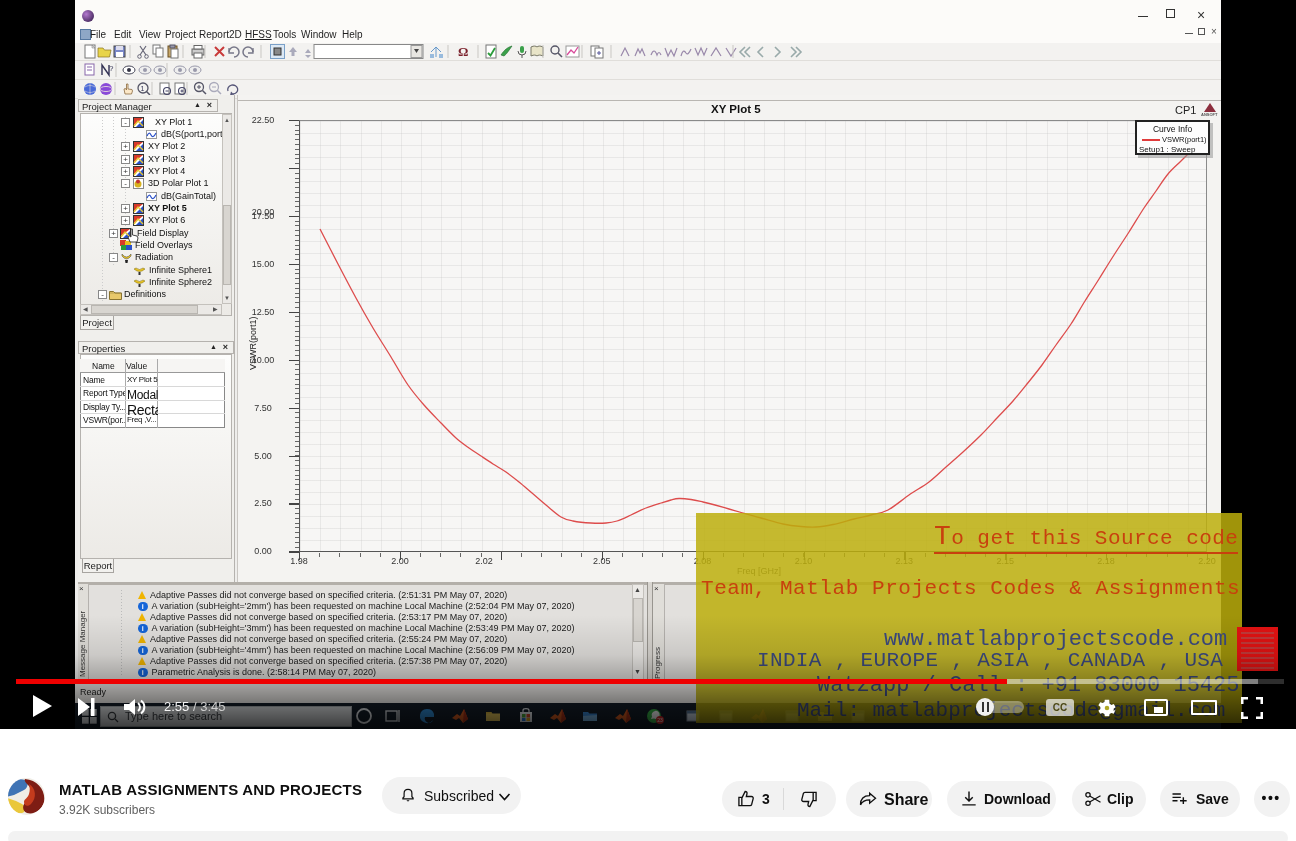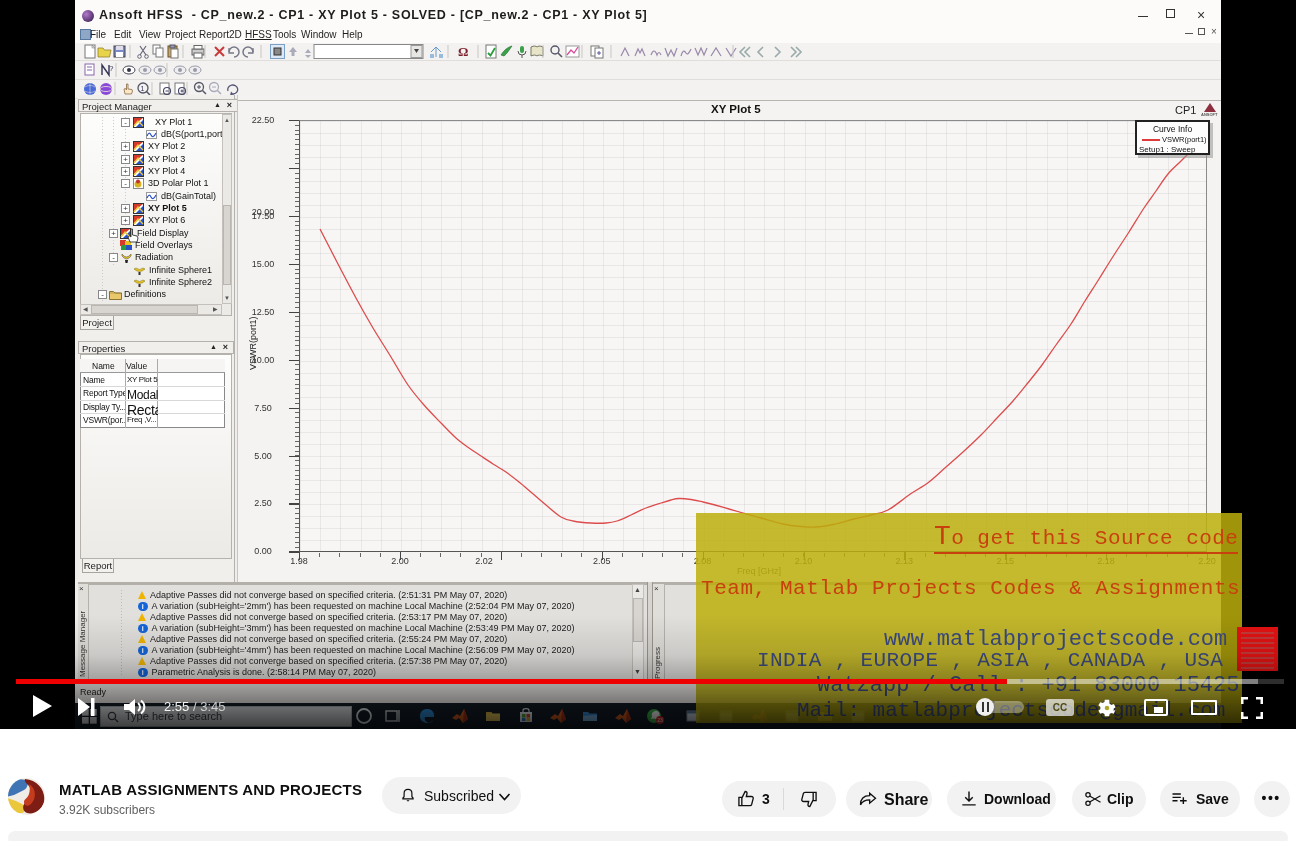--- a/index.html
+++ b/index.html
@@ -54,21 +54,20 @@
 #vtitle { position:absolute; left:10px; top:18px; font-size:17.5px; font-weight:bold; color:#0f0f0f; }
 .pill { position:absolute; top:52px; height:36px; background:#f2f2f2; border-radius:18px; color:#0f0f0f; font-size:14px; font-weight:600; }
 </style>
 </head>
 <body>
 <div id="player">
 <div id="video">
 
   <div id="titlebar">
     <div class="abs" style="left:7px;top:10px;width:12px;height:12px;border-radius:50%;background:radial-gradient(circle at 35% 35%, #b47ad0, #2a1440);"></div>
-    <div id="titletext">Ansoft HFSS&nbsp; - CP_new.2 - CP1 - XY Plot 5 - SOLVED - [CP_new.2 - CP1 - XY Plot 5]</div>
     <div class="winbtn" style="left:1063px;top:12px;width:10px;height:5px;border-bottom:1.5px solid #333;"></div>
     <div class="winbtn" style="left:1091px;top:9px;width:9px;height:9px;border:1.5px solid #333;"></div>
     <div class="winbtn" style="left:1122px;top:7px;font-size:14px;">×</div>
   </div>
 
   <div id="menubar">
     <div class="abs" style="left:5px;top:2px;width:11px;height:11px;background:#8ea7c6;border:1px solid #5577a0;"></div>
     <div class="menuitem" style="left:15px;">File</div>
     <div class="menuitem" style="left:39px;">Edit</div>
     <div class="menuitem" style="left:64px;">View</div>
@@ -303,21 +302,21 @@
             <path d="M6 10.5 L9 13.5 L5 14.5 Z" fill="#557"></path>
           </g>
           <line x1="40" y1="2" x2="40" y2="16" stroke="#c9c7c3"></line>
           <line x1="77" y1="2" x2="77" y2="16" stroke="#c9c7c3"></line>
           <line x1="112" y1="2" x2="112" y2="16" stroke="#c9c7c3"></line>
         </svg>
       </div>
 
   <div id="leftcol">
         <div class="abs" style="left:3px;top:95px;width:157px;height:487px;background:#f0efec;border-right:1px solid #b5b2ae;"></div>
-        <div class="panelhdr" style="left:3px;top:99px;width:160px;height:13px;">
+        <div class="panelhdr" style="left:3px;top:99px;width:140px;height:13px;">
           <span style="position:absolute;left:3px;top:1px;">Project Manager</span>
           <span style="position:absolute;right:16px;top:1px;font-size:7px;">▲</span>
           <span style="position:absolute;right:5px;top:0px;font-size:9px;font-weight:bold;">×</span>
         </div>
         <div class="treebg" style="left:5px;top:113px;width:152px;height:203px;"></div>
         <div class="abs" style="left:27px;top:117px;width:1px;height:186px;background:repeating-linear-gradient(#ccc 0 1px,transparent 1px 3px);"></div>
         <div class="abs" style="left:38px;top:117px;width:1px;height:150px;background:repeating-linear-gradient(#ccc 0 1px,transparent 1px 3px);"></div>
         <div class="abs" style="left:50px;top:117px;width:1px;height:120px;background:repeating-linear-gradient(#ccc 0 1px,transparent 1px 3px);"></div>
         <div class="pm-exp" style="left:46px;top:117.5px;">-</div>
         <svg class="abs" style="left:58px;top:116.5px;" width="11" height="11" viewBox="0 0 11 11">

